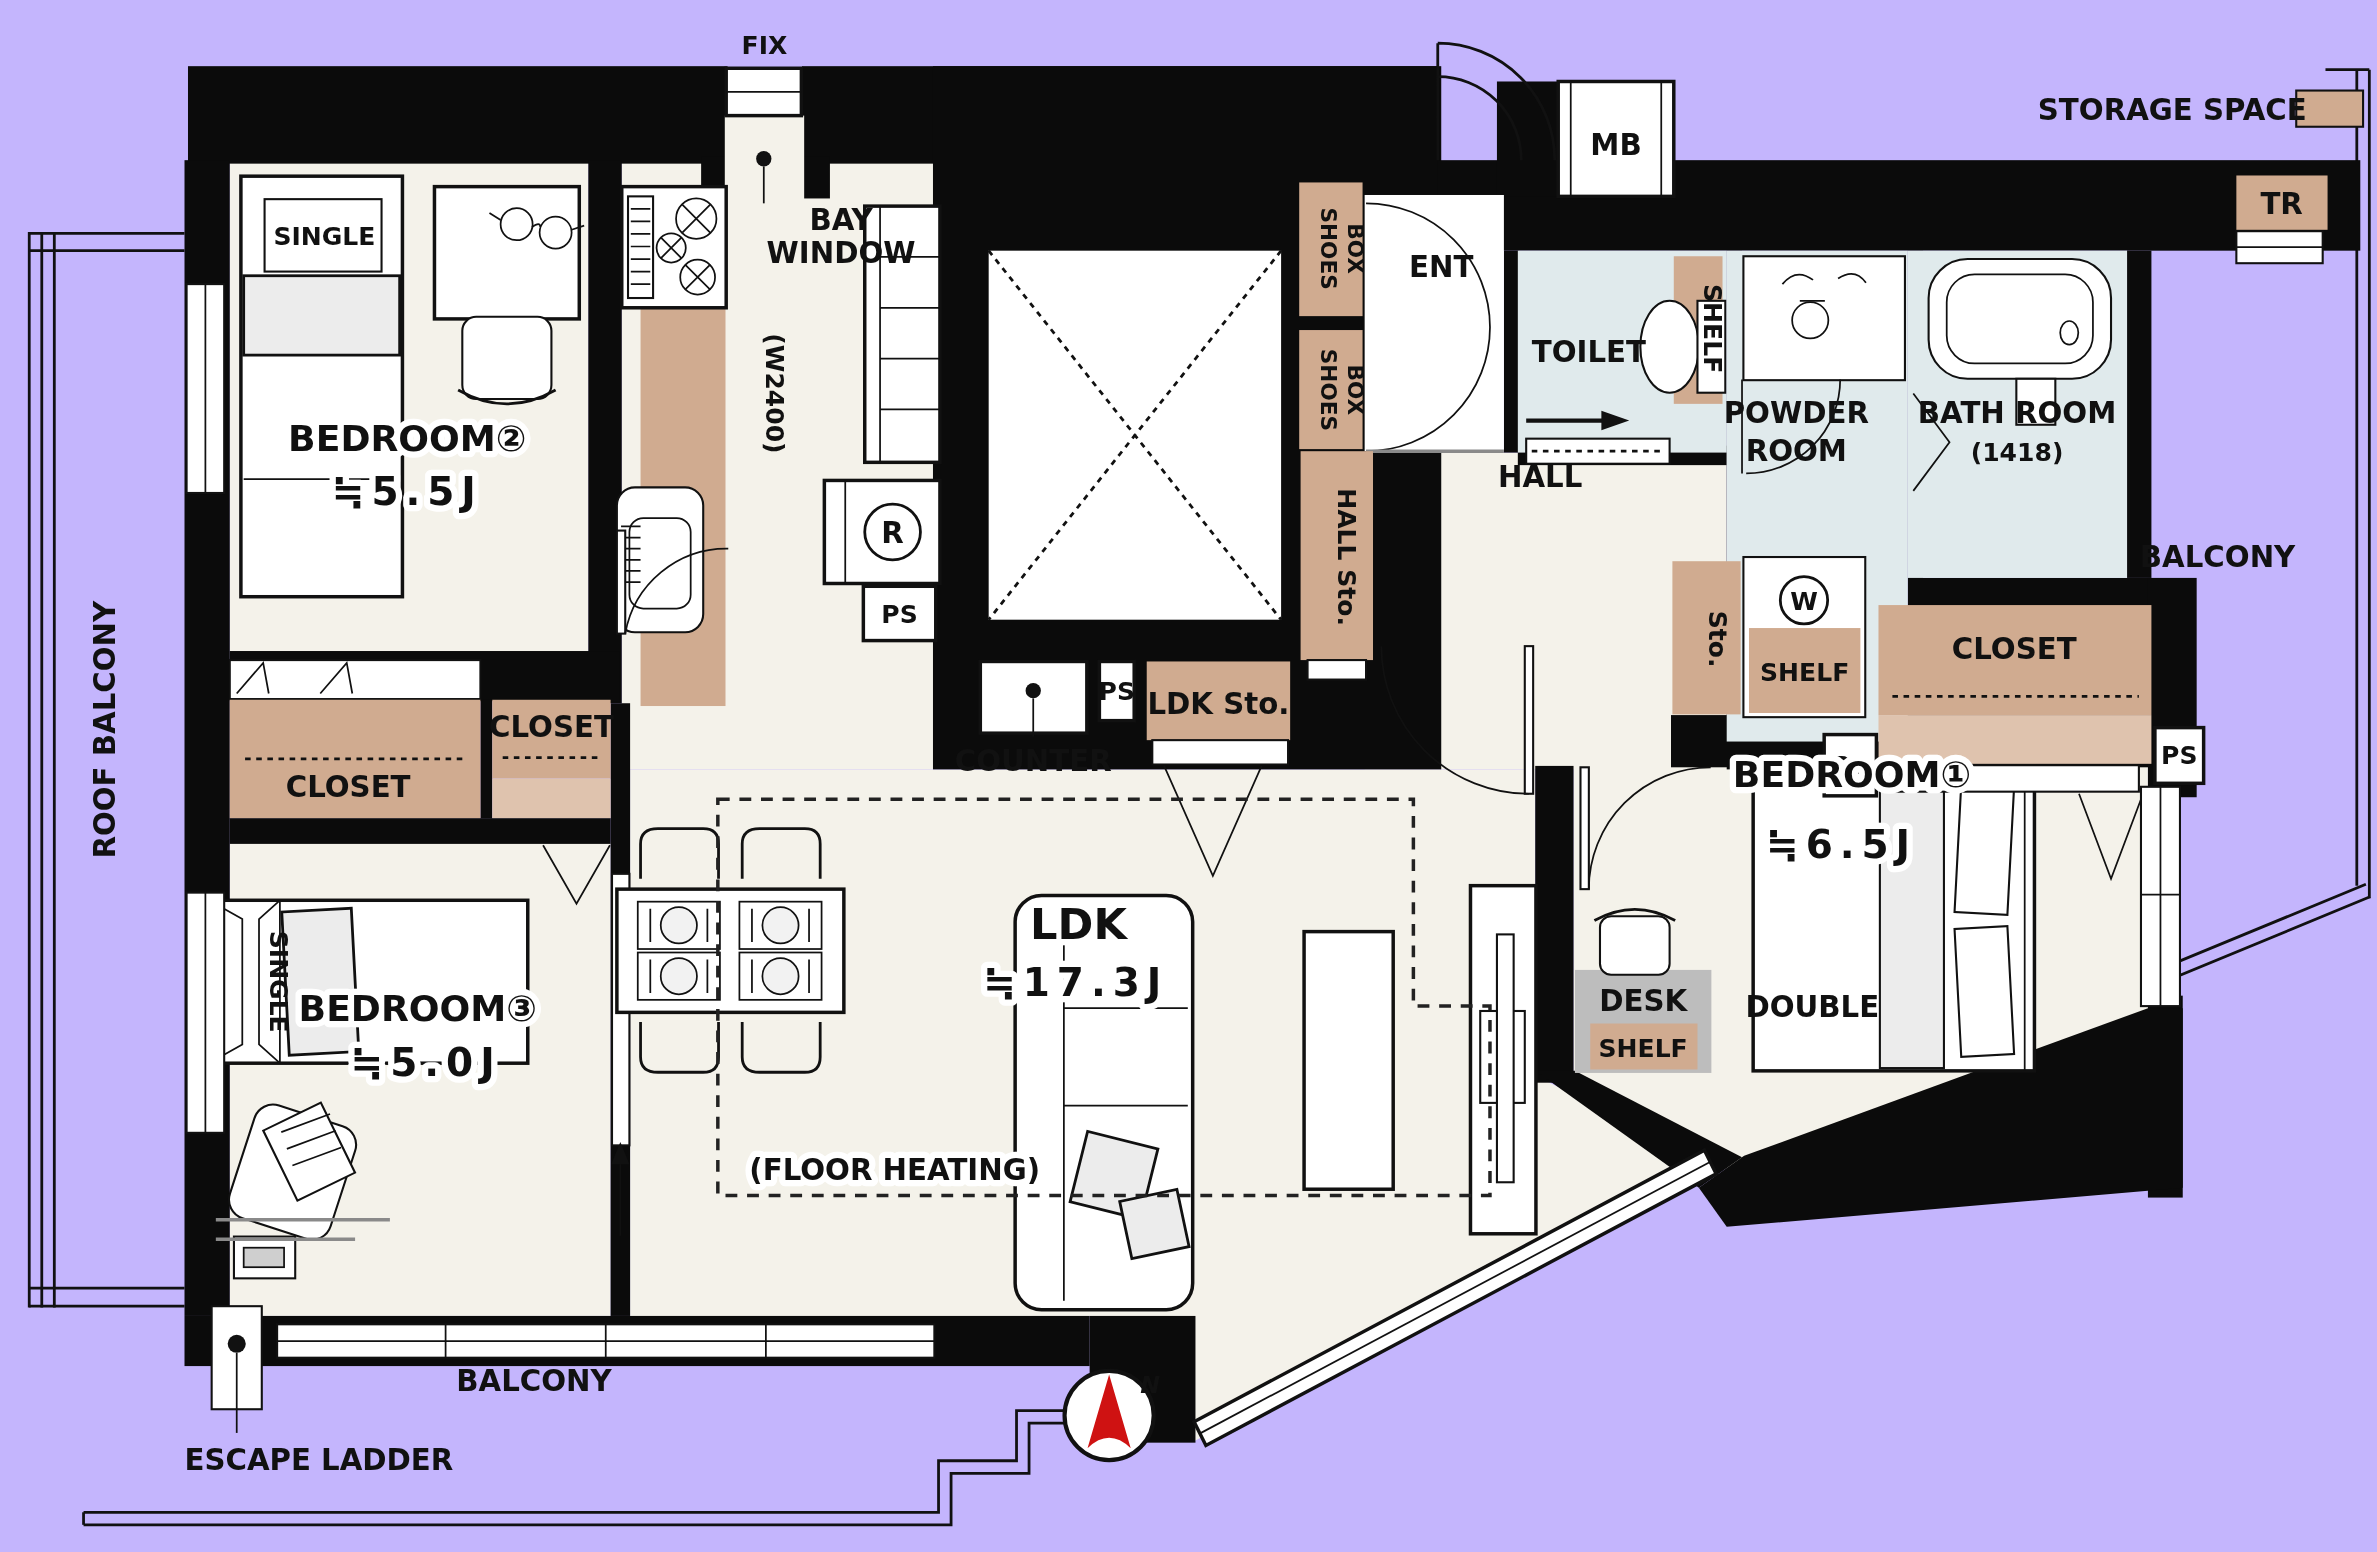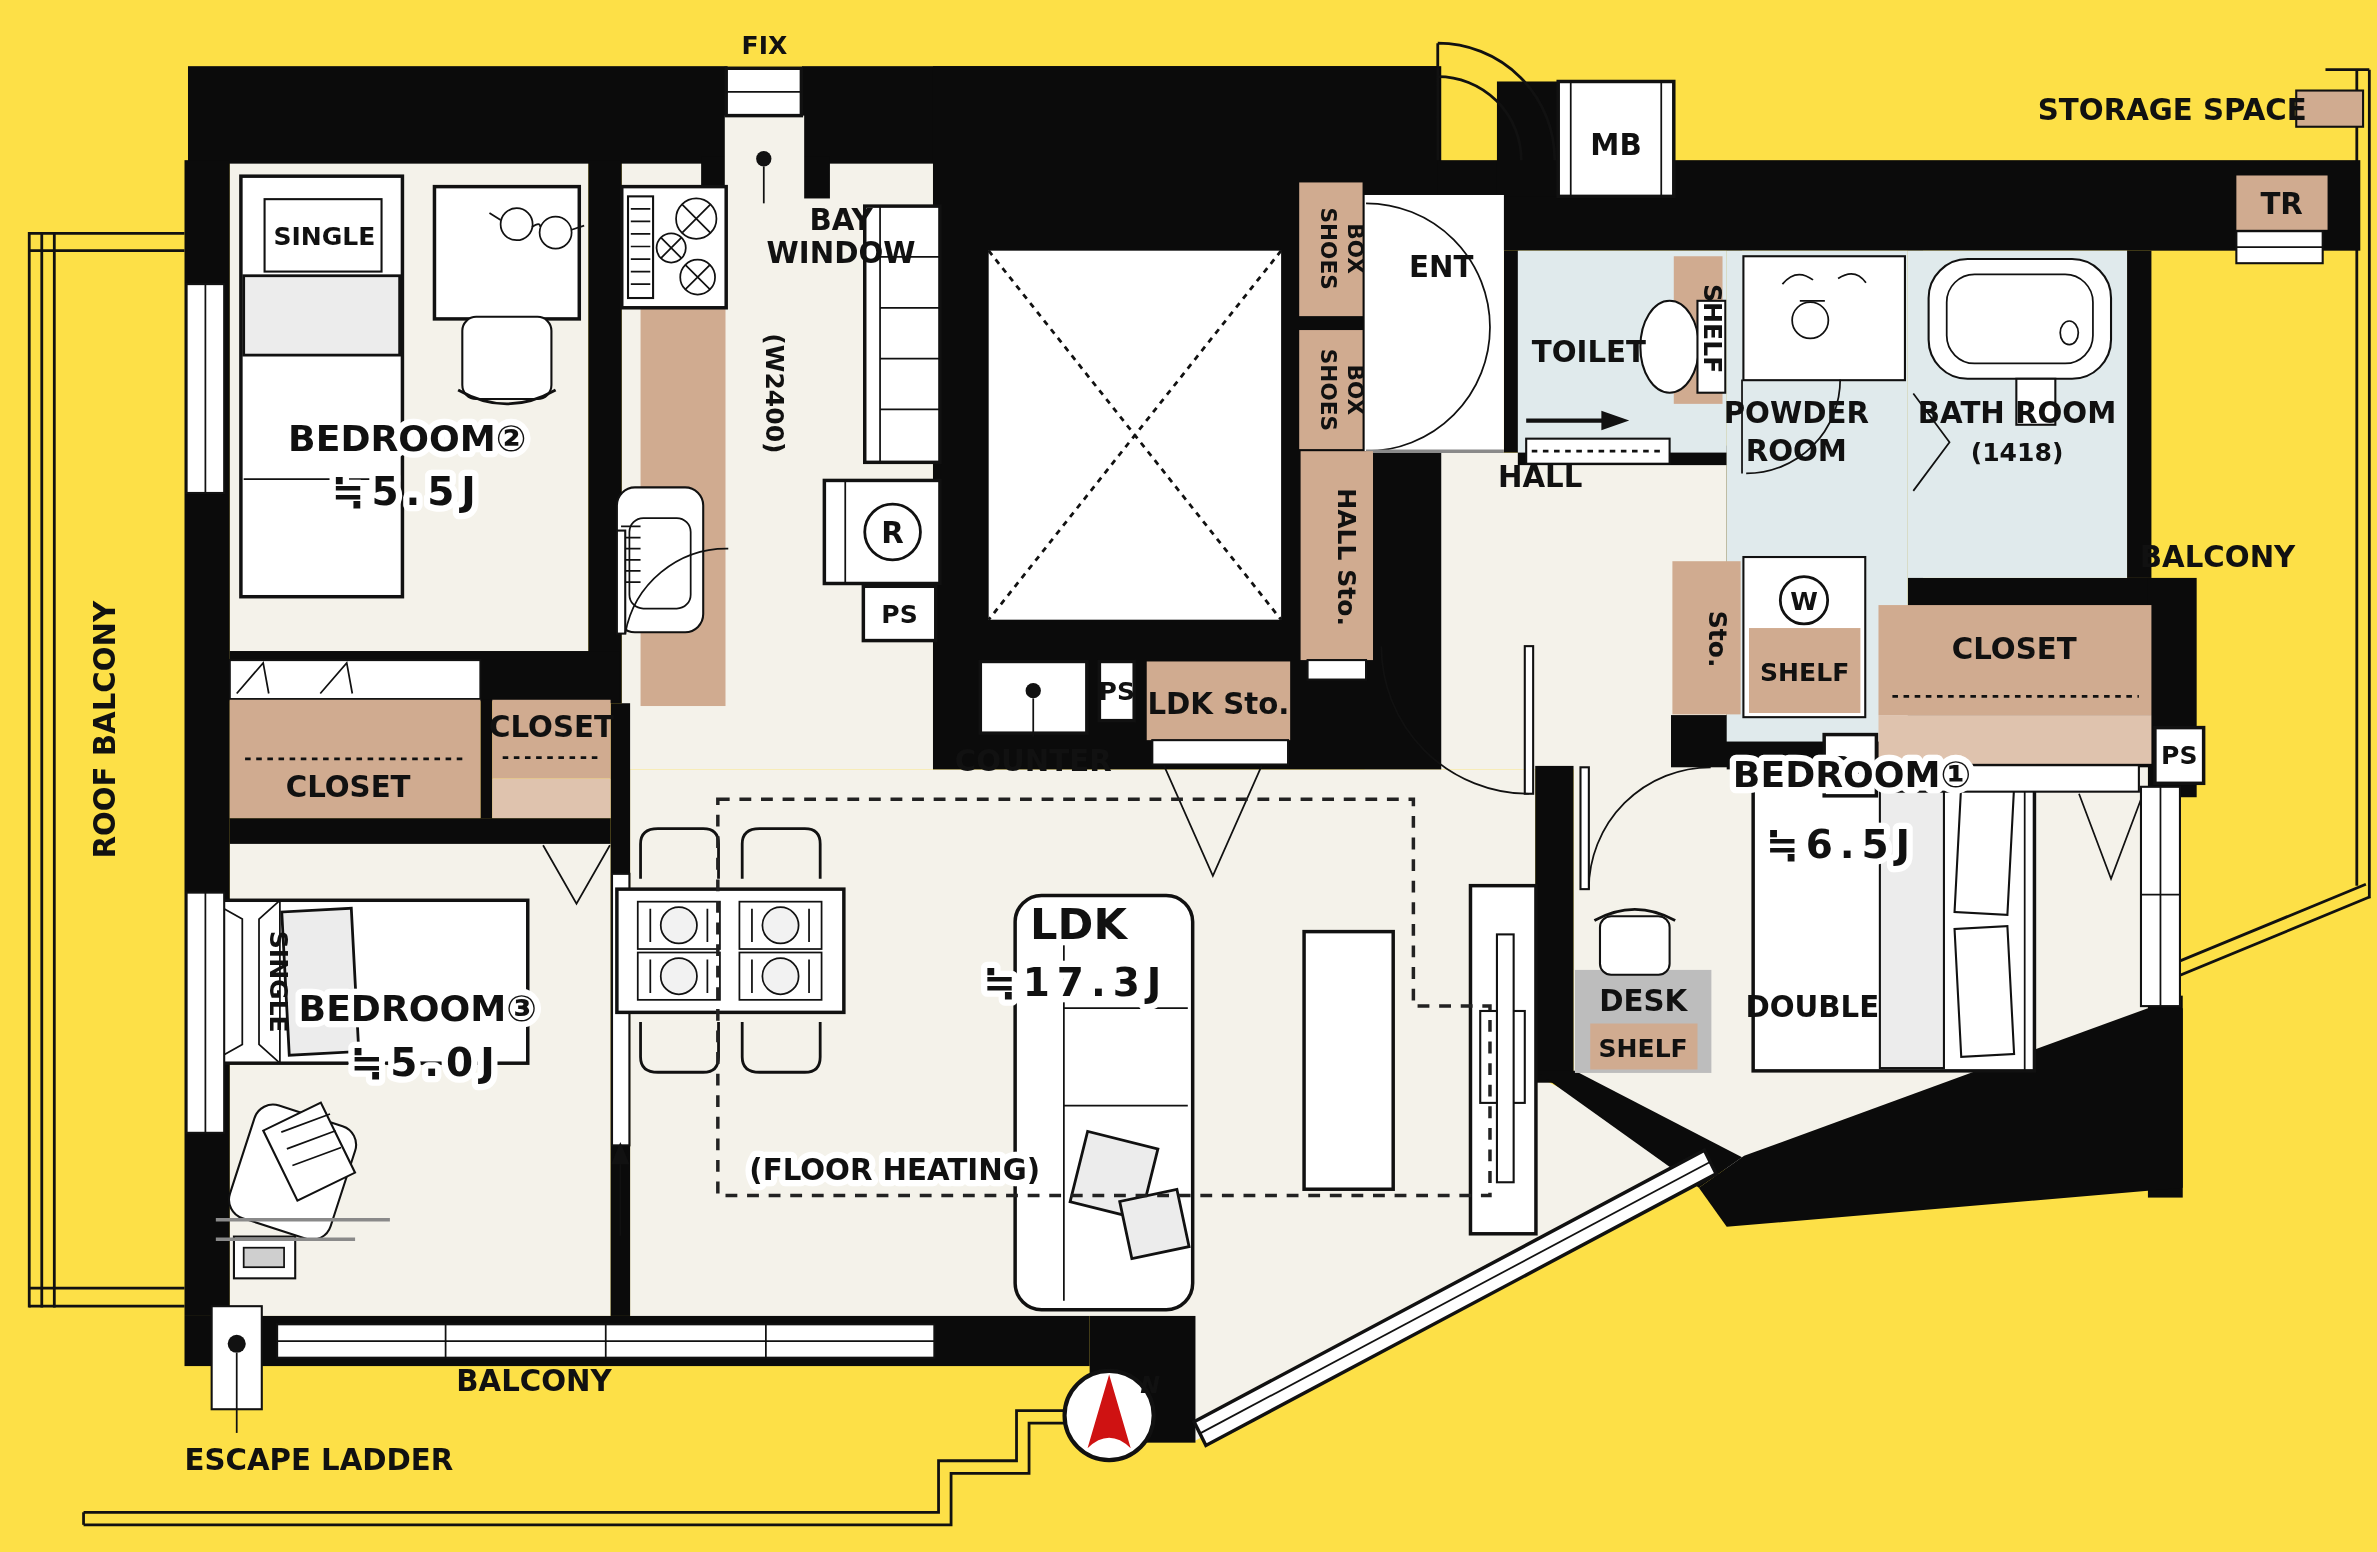--- a/index.html
+++ b/index.html
@@ -1,16 +1,16 @@
 <!DOCTYPE html>
 <html style="font-size:11px"><head>
 <meta charset="utf-8">
 <style>
   html,body{margin:0;padding:0;background:#fff;}
-  #stage{position:relative;width:2377px;height:1552px;background:#fde047;
+  #stage{position:relative;width:2377px;height:1552px;background:#c4b5fd;
          font-family:"DejaVu Sans","Liberation Sans",sans-serif;}
   svg{display:block}
   .wall{fill:#0b0b0b}
   .floor{fill:#f4f2ea}
   .wet{fill:#e0eaec}
   .tan{fill:#d0ab90}
   .tan2{fill:#dfc3ae}
   .gray{fill:#bdbdbd}
   .pil{fill:#ececec;stroke:#111;stroke-width:4}
   .fx{fill:#ffffff;stroke:#111;stroke-width:5}

